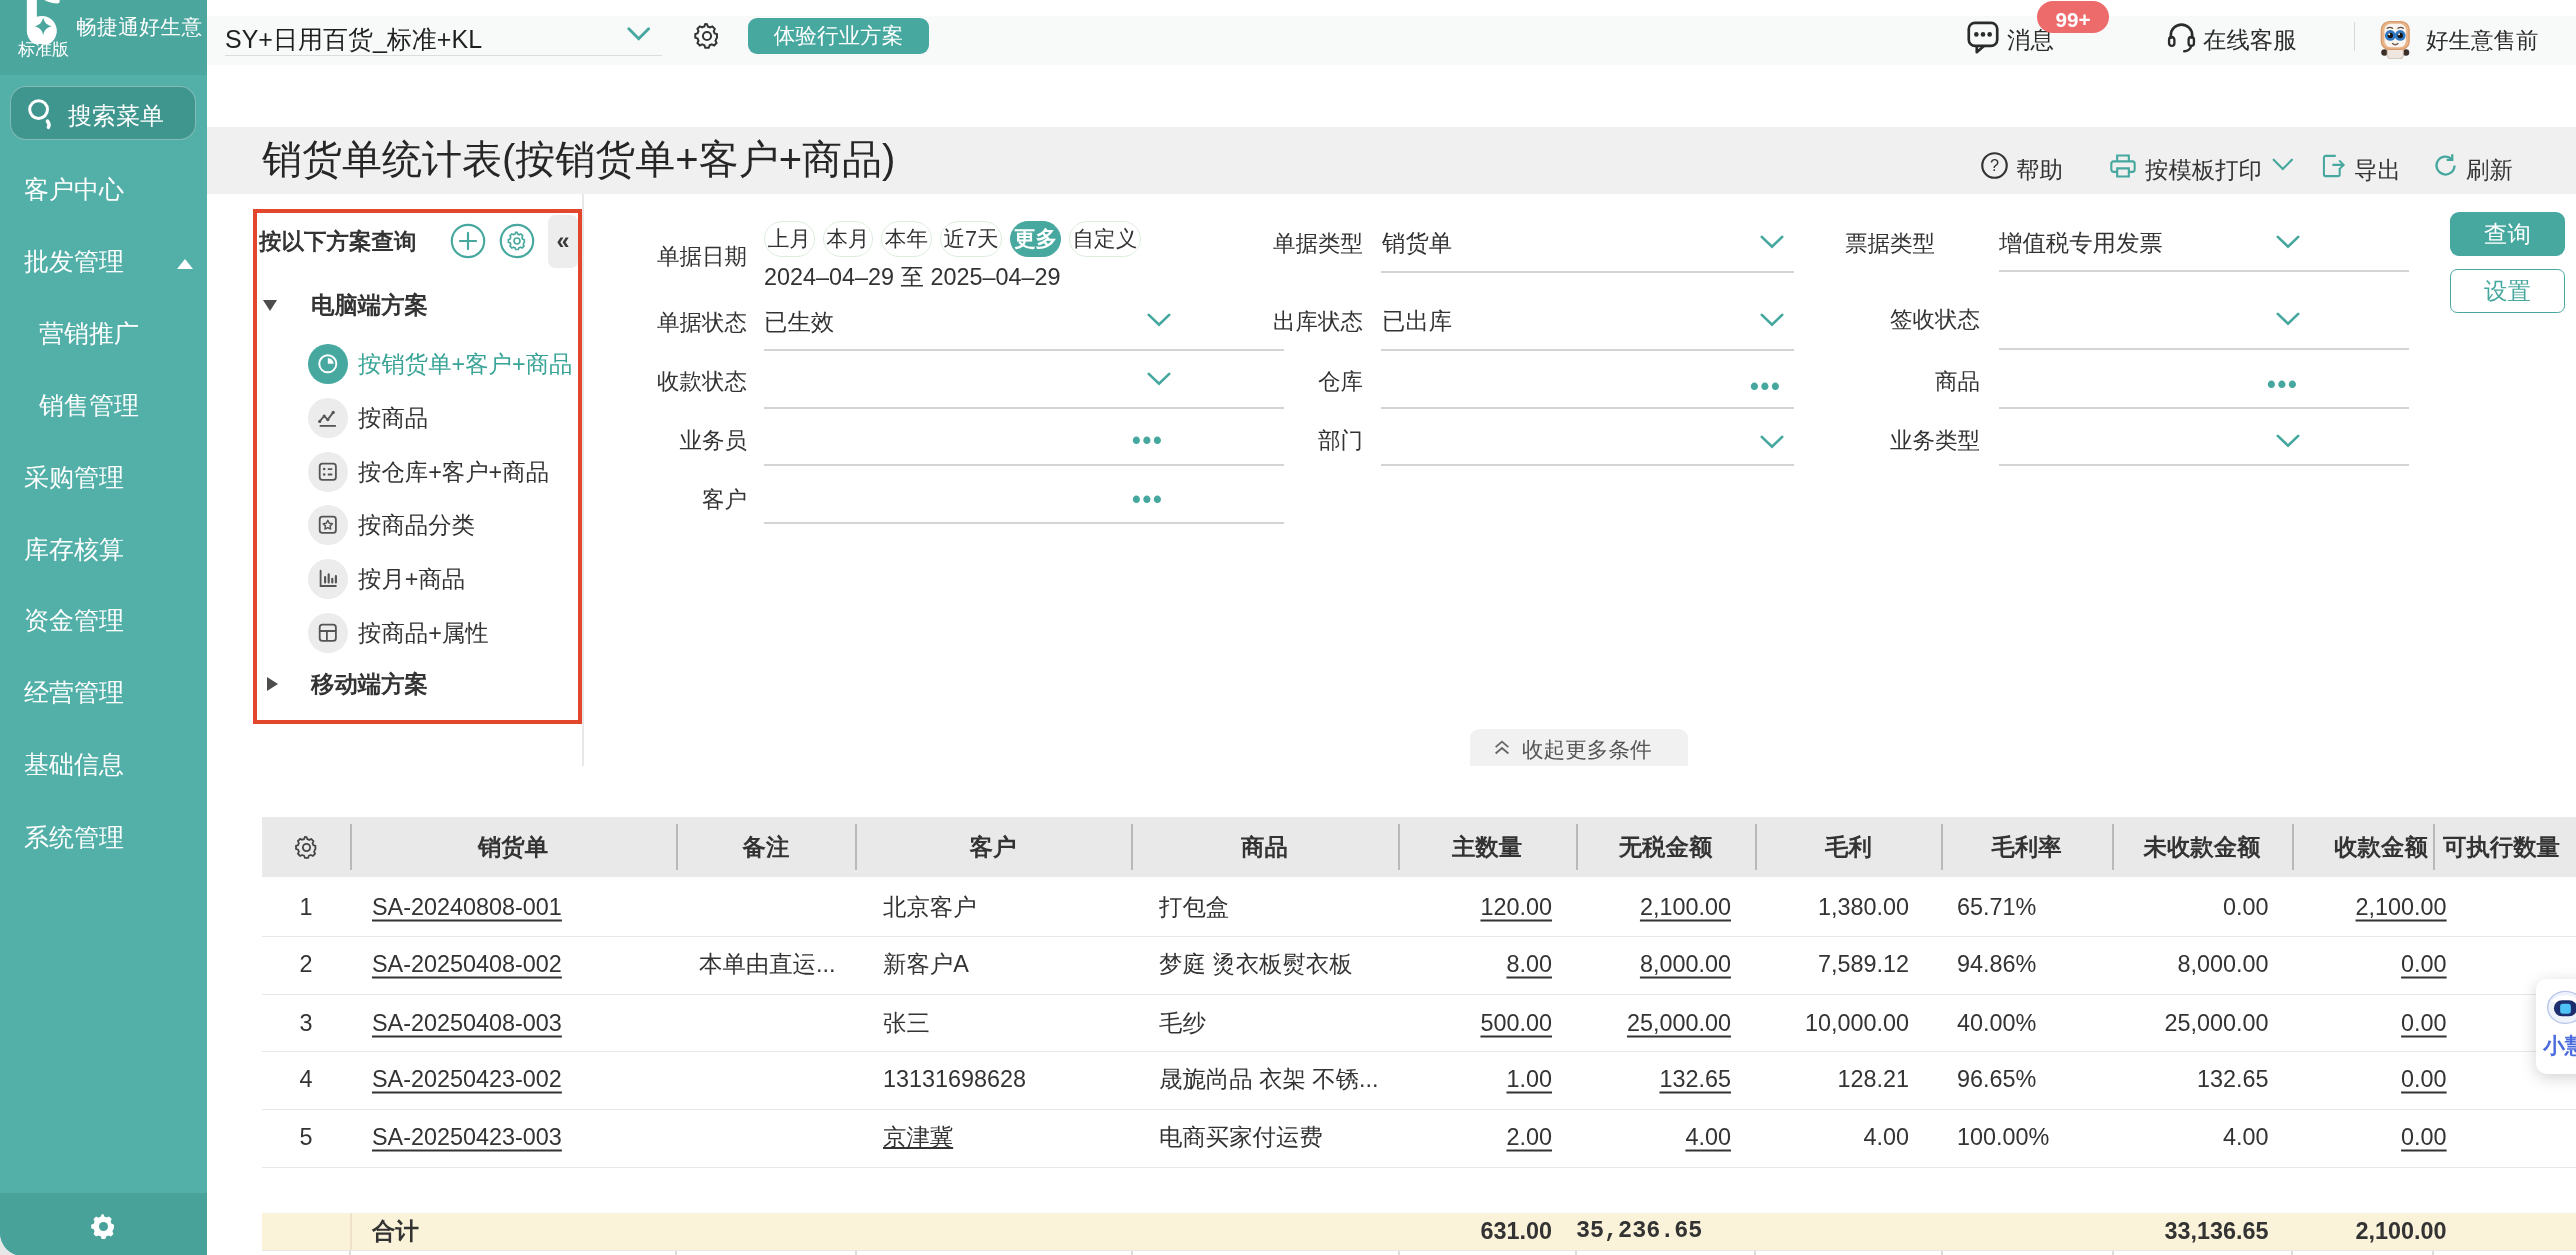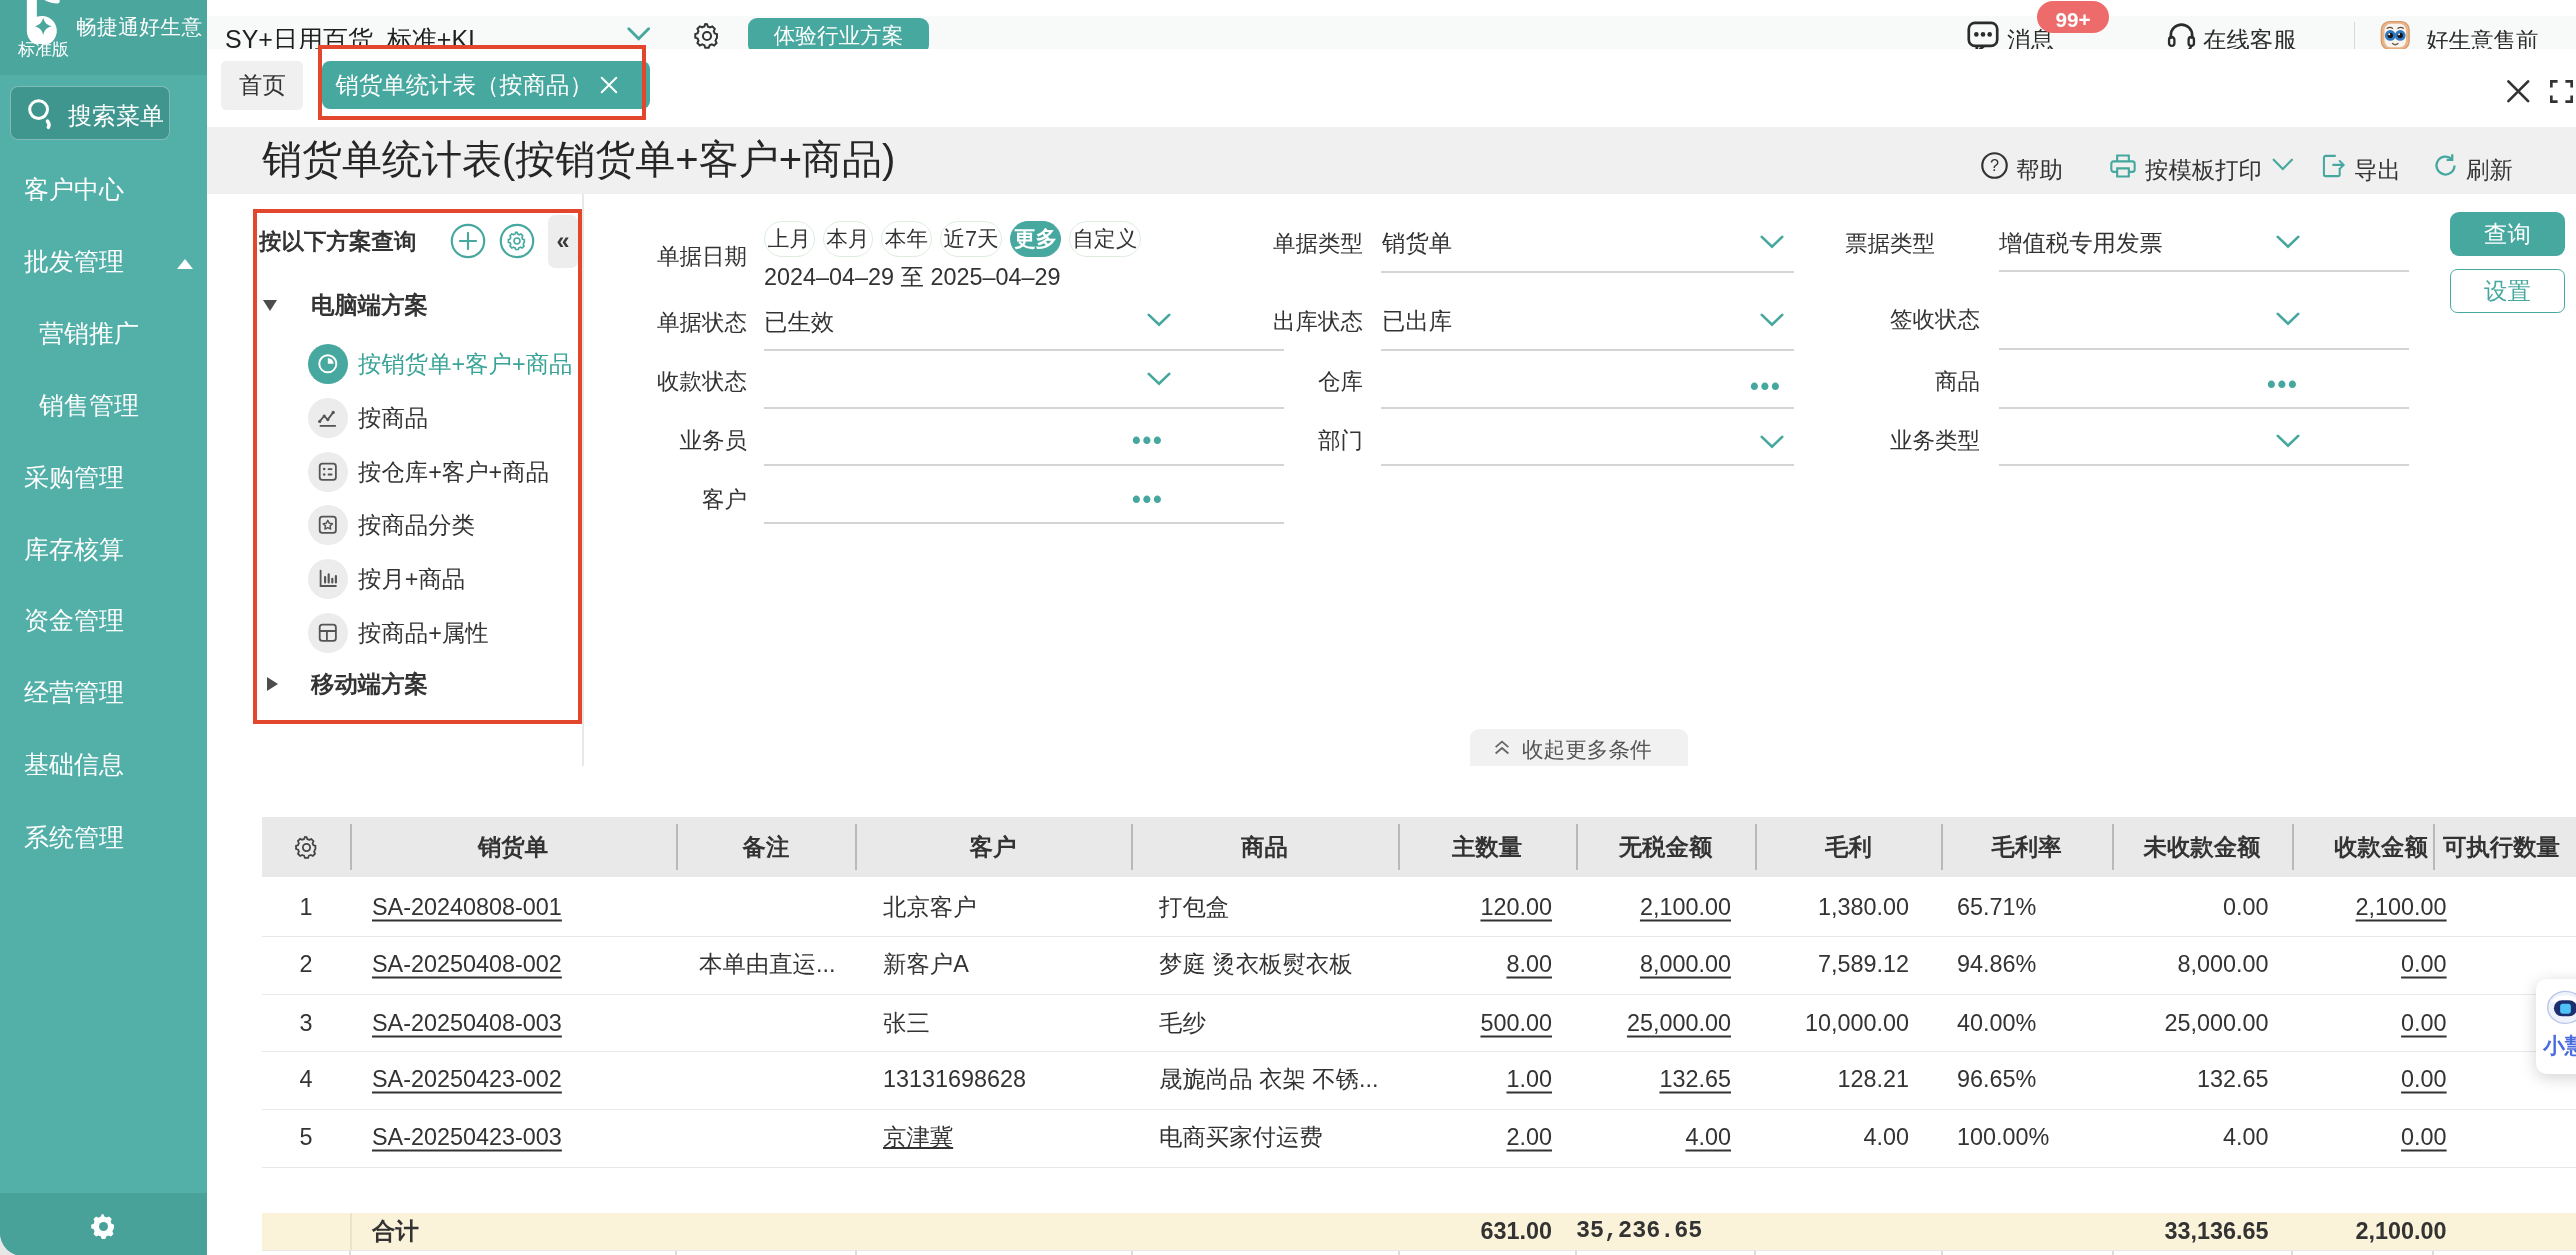--- a/index.html
+++ b/index.html
@@ -6,21 +6,21 @@
 html,body { width:2576px; height:1256px; overflow:hidden; }
 body { font-family:"Liberation Sans", sans-serif; color:#333; }
 #app { position:relative; width:2576px; height:1256px; background:#fff; overflow:hidden; }
 .abs { position:absolute; }
 
 #side { position:absolute; left:0; top:0; width:207px; height:1256px; background:#52b0a8; border-bottom-left-radius:23.4px; }
 #side-top { position:absolute; left:0; top:0; width:207px; height:75px; background:#4ba69e; }
 #side-bot { position:absolute; left:0; top:1193px; width:207px; height:63px; background:#48a29a; border-bottom-left-radius:23.4px; }
 .sm { position:absolute; left:24px; color:#fff; font-size:25px; white-space:nowrap; }
 .sm2 { left:39px; }
-#searchbox { position:absolute; left:10px; top:86px; width:160px; height:54px; background:#3f968e; border:0.9px solid rgba(255,255,255,0.35); border-radius:8px; }
+#searchbox { position:absolute; left:10px; top:86px; width:186px; height:54px; background:#3f968e; border:0.9px solid rgba(255,255,255,0.35); border-radius:16px; }
 
 #topbar { position:absolute; left:207px; top:16px; width:2369px; height:49px; background:#f8f9f9; }
 #tabrow { position:absolute; left:207px; top:49px; width:2369px; height:77px; background:#fff; }
 #titleband { position:absolute; left:207px; top:127px; width:2369px; height:67px; background:#f0f0f0; }
 .teal-btn { background:#47a89f; color:#fff; border-radius:9px; display:flex; align-items:center; justify-content:center;font-family:Liberation Serif, serif; }
 
 #filtercard { position:absolute; left:207px; top:194px; width:2369px; height:572px; background:#fff; }
 #vdivider { position:absolute; left:582px; top:194px; width:1.8px; height:572px; background:#e8e8e8; }
 .flabel { position:absolute; font-size:22.5px; color:#333; transform:translateY(-50%); }
 .fval { position:absolute; font-size:23.4px; color:#333; transform:translateY(-50%); white-space:nowrap; }
@@ -120,37 +120,20 @@
         <circle cx="22.5" cy="17" r="6" fill="#2f78c2"></circle>
       <circle cx="11.5" cy="17" r="3" fill="#1a1410"></circle>
         <circle cx="22.5" cy="17" r="3" fill="#1a1410"></circle>
       <circle cx="10.3" cy="15.6" r="1.1" fill="#fff"></circle>
         <circle cx="21.3" cy="15.6" r="1.1" fill="#fff"></circle>
       <path d="M8 9 q3-2 6 0 M20 9 q3-2 6 0" stroke="#5a4a3c" stroke-width="1.4" fill="none" stroke-linecap="round"></path>
       <path d="M14 26 q3 2.5 6 0" stroke="#6b5a4a" stroke-width="1.6" fill="none" stroke-linecap="round"></path>
     </svg>
     <div class="abs" style="left:2219px;top:9px;font-size:22.5px;color:#2b2b2b;">好生意售前</div>
   </div>
-  <div id="tabrow">
-    <div class="abs" style="left:14.4px;top:11.7px;width:82px;height:49px;background:#f0f0f0;border-radius:5.4px;display:flex;align-items:center;justify-content:center;font-size:23.4px;color:#333;">首页</div>
-    <div class="abs" style="left:115px;top:11.7px;width:328px;height:48px;background:#47a89f;border-radius:8px;color:#fff;">
-      <div class="abs" style="left:13.5px;top:50%;transform:translateY(-50%);font-size:23.4px;white-space:nowrap;">销货单统计表（按商品）</div>
-      <svg class="abs" style="left:277px;top:14.4px" width="20" height="20" viewBox="0 0 22 22">
-          <path d="M3 3 L19 19 M19 3 L3 19" stroke="#fff" stroke-width="2.2" stroke-linecap="round"></path>
-        </svg>
-    </div>
-
-    <div class="abs" style="left:111px;top:-4.5px;width:328px;height:75px;border:4.5px solid #e2472e;"></div>
-    <svg class="abs" style="left:2296px;top:27px" width="30.5" height="30.5" viewBox="0 0 34 34">
-        <path d="M6 6 L28 28 M28 6 L6 28" stroke="#333" stroke-width="3" stroke-linecap="round"></path>
-      </svg>
-    <svg class="abs" style="left:2342px;top:30px" width="25" height="25" viewBox="0 0 32 32">
-        <path d="M11 3 H3 V11 M21 3 H29 V11 M11 29 H3 V21 M21 29 H29 V21" fill="none" stroke="#333" stroke-width="3.4"></path>
-      </svg>
-  </div>
   <div id="titleband">
     <div class="abs" style="left:55px;top:5.4px;font-size:40px;font-weight:500;color:#262626;">销货单统计表(按销货单+客户+商品)</div>
     <svg class="abs" style="left:1773px;top:24px" width="29" height="29" viewBox="0 0 32 32">
         <circle cx="16" cy="16" r="13.5" fill="none" stroke="#333" stroke-width="2.4"></circle>
         <text x="16" y="22" font-size="18" text-anchor="middle" fill="#333" font-family="Liberation Sans">?</text>
       </svg>
     <div class="abs" style="left:1809px;top:27px;font-size:23.4px;color:#333;">帮助</div>
     <svg class="abs" style="left:1902px;top:25px" width="28" height="28" viewBox="0 0 24 24">
         <path fill="none" stroke="#45a79e" stroke-width="1.8" d="M7 8 V3 h10 v5 M7 17 H4 a2 2 0 0 1 -2 -2 V10 a2 2 0 0 1 2-2 h16 a2 2 0 0 1 2 2 v5 a2 2 0 0 1 -2 2 h-3 M7 14 h10 v7 H7 z"></path>
       </svg>

